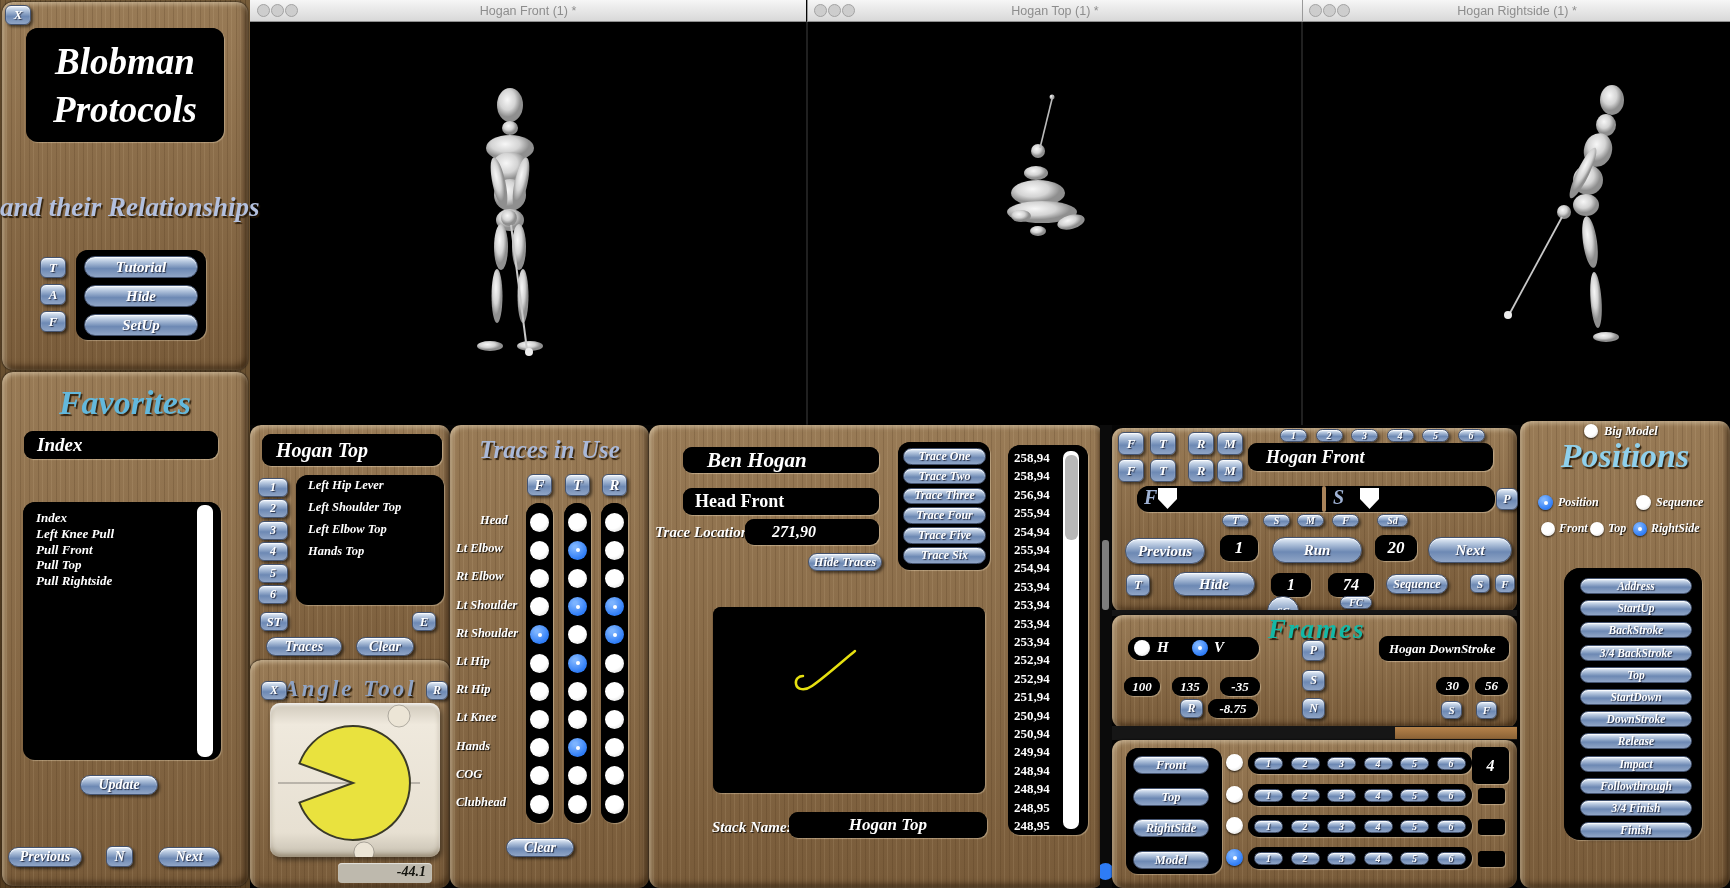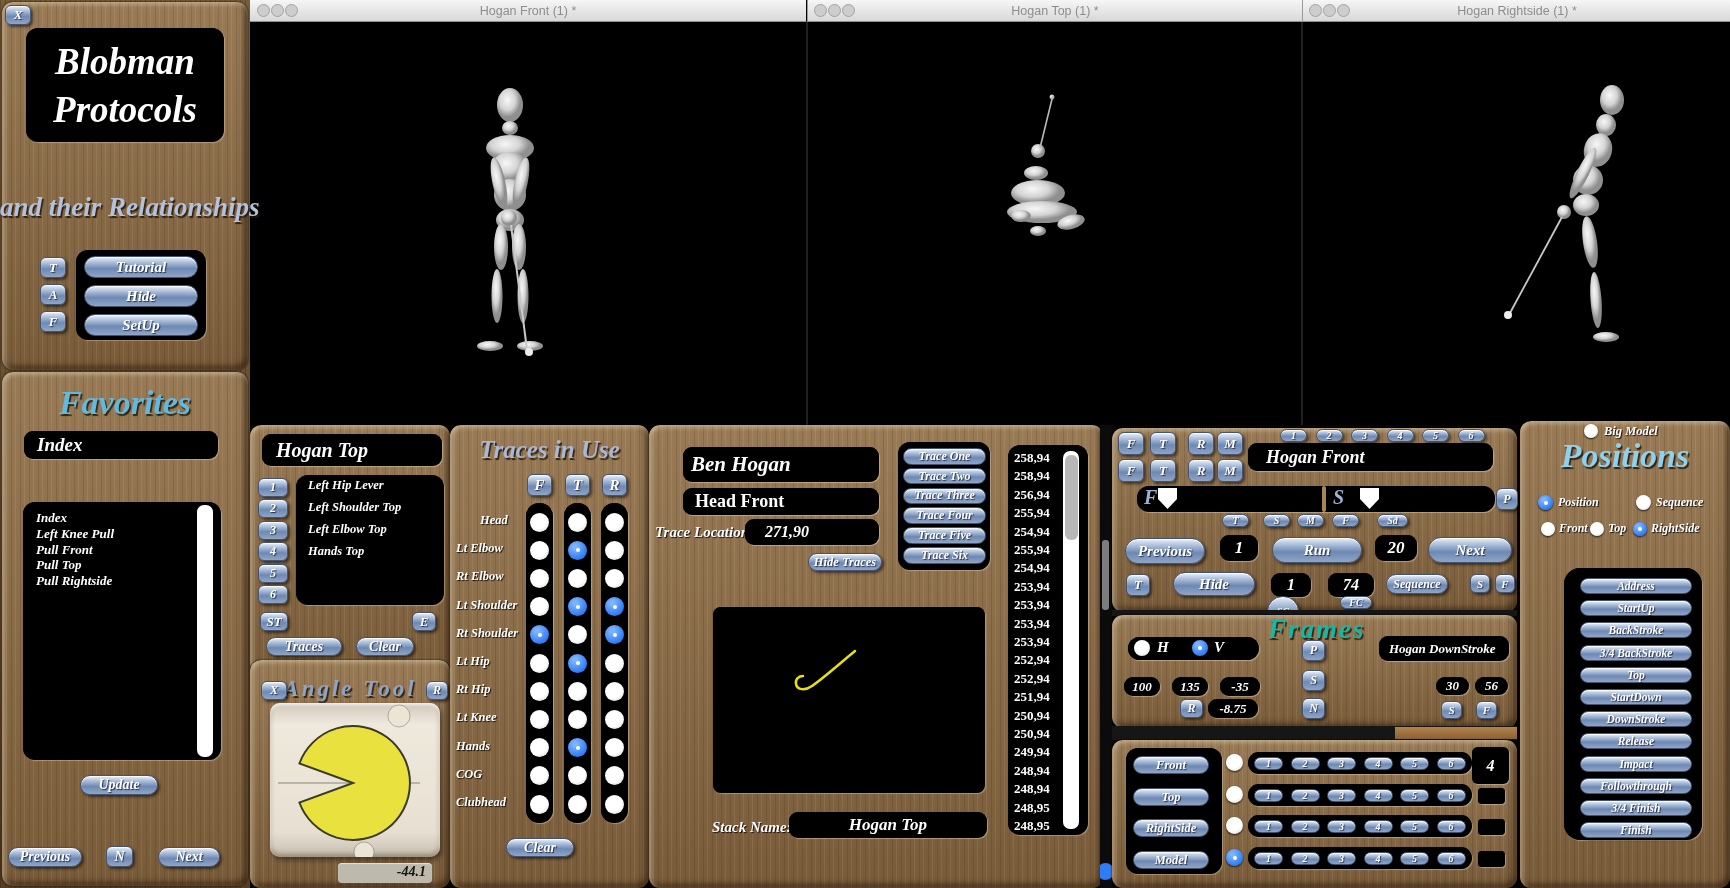--- a/index.html
+++ b/index.html
@@ -257,28 +257,28 @@
       <div class="radio" style="left: 568px; top: 766.3px; width: 19px; height: 19px;"></div>
       <div class="radio" style="left: 605px; top: 766.3px; width: 19px; height: 19px;"></div>
       <div class="lbl" style="left: 456px; top: 795px; font-size: 12.5px;">Clubhead</div>
       <div class="radio" style="left: 530px; top: 794.5px; width: 19px; height: 19px;"></div>
       <div class="radio" style="left: 568px; top: 794.5px; width: 19px; height: 19px;"></div>
       <div class="radio" style="left: 605px; top: 794.5px; width: 19px; height: 19px;"></div>
     </div>
   <div class="btn" style="left:506px;top:838px;width:68px;height:19px;font-size:14px">Clear</div>
 
   <div class="panel wood" style="left:649px;top:425px;width:454px;height:463px"></div>
-  <div class="bf" style="left:683px;top:447px;width:196px;height:35px;padding-left:8px;font-size:21px">
+  <div class="bf" style="left:683px;top:447px;width:196px;height:26px;padding-left:24px;font-size:21px">
     <span>Ben Hogan</span>
   </div>
   <div class="bf up" style="left:683px;top:488px;width:196px;height:27px;padding-left:12px;font-size:18px;font-style:normal">
     <span>Head Front</span>
   </div>
   <div class="lbl" style="left:655px;top:524px;font-size:15px">Trace Location:</div>
-  <div class="bf" style="left:745px;top:519px;width:134px;height:26px;padding-left:20px;font-size:16px">
+  <div class="bf" style="left:745px;top:519px;width:134px;height:26px;padding-left:27px;font-size:16px">
     <span>271,90</span>
   </div>
   <div class="btn" style="left:808px;top:553px;width:74px;height:18px;font-size:12.5px">Hide Traces</div>
   <div class="bbox" style="left:898px;top:442px;width:92px;height:128px"></div>
   <div id="trace-buttons">
       <div class="btn" style="left: 903px; top: 448px; width: 83px; height: 16.5px; font-size: 12px;">Trace One</div>
       <div class="btn" style="left: 903px; top: 467.8px; width: 83px; height: 16.5px; font-size: 12px;">Trace Two</div>
       <div class="btn" style="left: 903px; top: 487.6px; width: 83px; height: 16.5px; font-size: 12px;">Trace Three</div>
       <div class="btn" style="left: 903px; top: 507.4px; width: 83px; height: 16.5px; font-size: 12px;">Trace Four</div>
       <div class="btn" style="left: 903px; top: 527.2px; width: 83px; height: 16.5px; font-size: 12px;">Trace Five</div>

